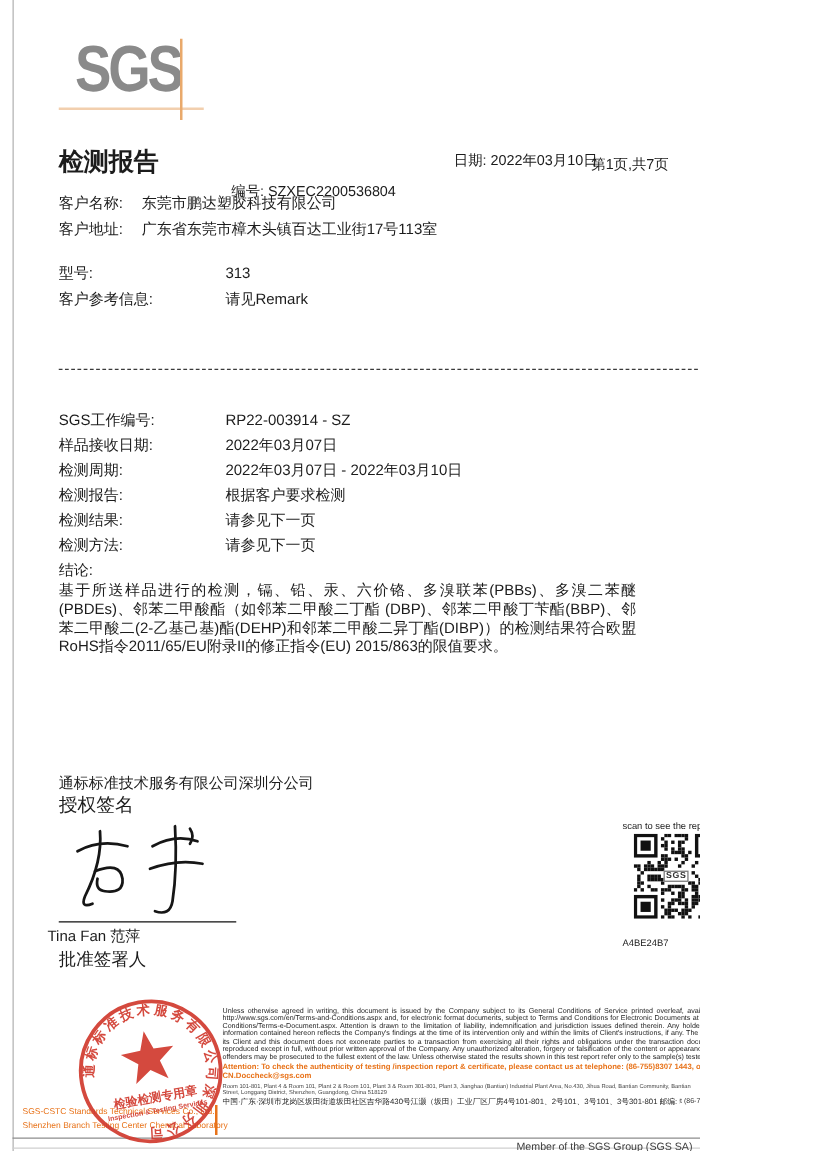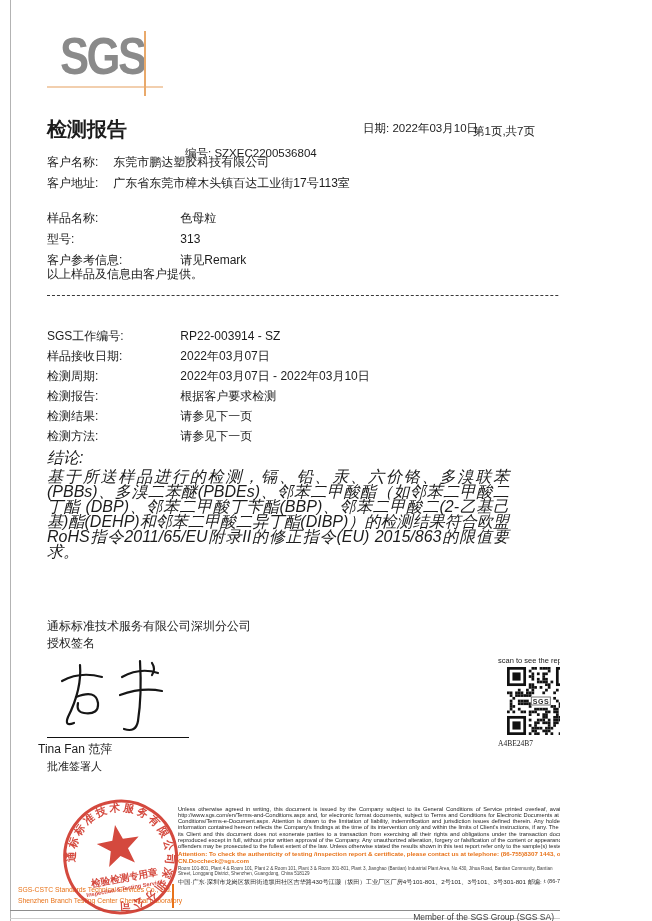--- a/index.html
+++ b/index.html
@@ -26,38 +26,38 @@
   .lbl-narrow { display:inline-block; width:63px; }
   .lbl-wide { display:inline-block; width:130px; vertical-align:top; }
 
   .client-block { position:absolute; left:47px; top:152px; }
   .sample-block { position:absolute; left:47px; top:208px; }
   .sample-note { position:absolute; left:47px; top:266px; font-size:12px; }
   .sep-dashed { position:absolute; left:47px; top:295px; width:601px; border-top:1.3px dashed #3a3a3a; }
 
   .job-block { position:absolute; left:47px; top:326px; }
   .job-block .row { line-height:20px; }
-  .conclusion-row { position:absolute; left:47px; top:448px; font-size:16px;font-style:italic; }
+  .conclusion-row { position:absolute; left:47px; top:448px; font-size:12px; }
   .conclusion-text { display:inline-block; width:462px; white-space:normal; line-height:15px; vertical-align:top; text-align:justify; }
 
   .sig-company { position:absolute; left:47px; top:618px; font-size:12px; }
-  .sig-auth { position:absolute; left:47px; top:635px; font-size:12px; }
+  .sig-auth { position:absolute; left:47px; top:635px; font-size:15px; }
   .sig-scribble { position:absolute; left:52px; top:655px; }
   .sig-line { position:absolute; left:47px; top:737px; width:142px; border-top:1.5px solid #111; }
   .sig-name { position:absolute; left:38px; top:741px; font-size:12px; }
-  .sig-title { position:absolute; left:47px; top:759px; font-size:11px; }
+  .sig-title { position:absolute; left:47px; top:759px; font-size:14px; }
 
   
   .qr-wrap { position:absolute; left:498px; top:656px; width:86px; text-align:left; }
   .qr-caption { font-size:7.5px; color:#222; margin-bottom:2px; }
   .qr-box { position:relative; width:68px; height:68px; margin:0 auto; background:#fff; }
   .qr-center-label { position:absolute; left:50%; top:50%; transform:translate(-50%,-50%); background:#fff;
                      font-size:7px; font-weight:bold; color:#333; padding:0 1px; letter-spacing:.5px;
                      border:.5px solid #777; }
-  .qr-code-text { font-size:7.5px; color:#222; margin-top:4px;font-family:Liberation Serif, serif; }
+  .qr-code-text { font-size:7.5px; color:#222; margin-top:15px; }
 
   
   .stamp { position:absolute; left:60px; top:796px; transform:rotate(-10deg); z-index:3; opacity:.92; }
 
   
   .lab-lines { position:absolute; left:18px; top:884px; z-index:2; color:#e8731a; font-size:6.8px; line-height:11px; white-space:nowrap; }
   .footer-block { position:absolute; left:178px; top:806px; width:470px; }
   .disclaimer { font-size:5.7px; line-height:6.15px; text-align:justify; color:#1f1f1f; }
   .attention { margin-top:1px; font-size:6.2px; line-height:7px; font-weight:bold; color:#e8731a; }
   .addr-row { display:flex; justify-content:space-between; align-items:flex-start; margin-top:2px; }
@@ -90,33 +90,28 @@
       <span>东莞市鹏达塑胶科技有限公司</span>
     </div>
     <div class="row">
       <span class="lbl-narrow">客户地址:</span>
       <span>广东省东莞市樟木头镇百达工业街17号113室</span>
     </div>
   </div>
 
   <div class="sample-block">
     <div class="row">
-      <span class="lbl-wide">样品名称:</span>
-      <span>色母粒</span>
-    </div>
-    <div class="row">
       <span class="lbl-wide">型号:</span>
       <span>313</span>
     </div>
     <div class="row">
       <span class="lbl-wide">客户参考信息:</span>
       <span>请见Remark</span>
     </div>
   </div>
-  <div class="sample-note">以上样品及信息由客户提供。</div>
 
   <div class="sep-dashed"></div>
 
   <div class="job-block">
     <div class="row">
       <span class="lbl-wide">SGS工作编号:</span>
       <span>RP22-003914 - SZ</span>
     </div>
     <div class="row">
       <span class="lbl-wide">样品接收日期:</span>

